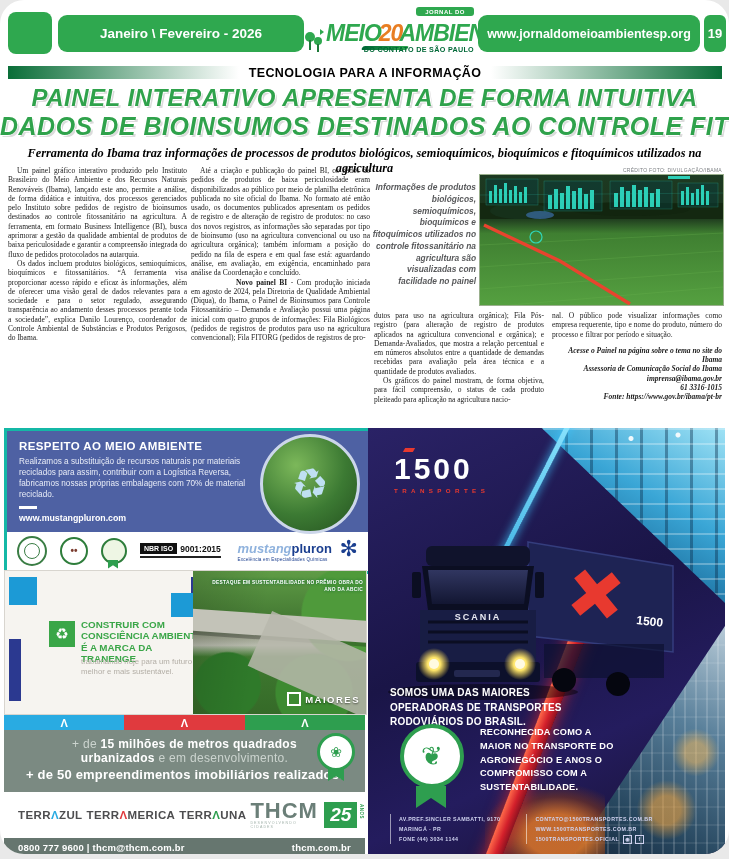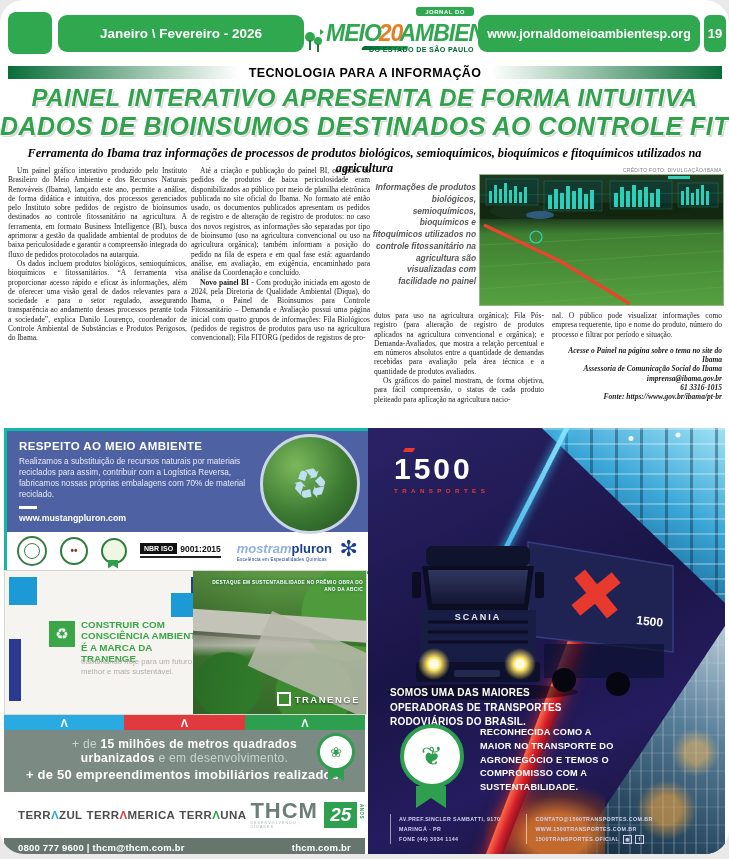--- a/index.html
+++ b/index.html
@@ -164,21 +164,21 @@
           border:4px solid #2e9e4f;display:flex;align-items:center;justify-content:center;color:#2e9e4f;font-size:26px;}
   .t-seal:after{content:"";position:absolute;left:12px;top:58px;width:30px;height:22px;background:#2e9e4f;
                 clip-path:polygon(0 0,100% 0,100% 100%,50% 55%,0 100%);}
   .t-claim{position:absolute;left:112px;top:298px;width:140px;color:#fff;font-weight:800;font-size:9.2px;line-height:1.5;letter-spacing:.2px;}
   .t-footer{position:absolute;left:22px;bottom:12px;display:flex;gap:26px;color:#cfd2ef;}
   .t-fcol{border-left:1.5px solid rgba(255,255,255,.55);padding-left:8px;font-size:5.3px;font-weight:bold;
           letter-spacing:.4px;line-height:1.9;}
   .t-social{display:inline-flex;gap:3px;margin-left:4px;vertical-align:middle;}
   .t-social span{width:7px;height:7px;border:1px solid #cfd2ef;font-size:5px;display:flex;align-items:center;justify-content:center;}
 
-  .bind-b{font-weight:bold;}
+  .bind-b{font-weight:bold;margin-left:36px;}
 </style>
 </head>
 <body>
 
 <div class="page">
 
   <div class="abs hdr-sq"></div>
   <div class="abs pill hdr-date">Janeiro \ Fevereiro - 2026</div>
 
   <div class="abs logo">
@@ -187,21 +187,21 @@
         <circle cx="14" cy="14" r="4" fill="#2fa84f"></circle>
       <rect x="5" y="13" width="2" height="10" fill="#1c7a38"></rect>
         <rect x="13" y="17" width="2" height="8" fill="#1c7a38"></rect>
       <path d="M16 2 l4 3 -4 3 z" fill="#2fa84f"></path>
     </svg>
     <span class="logo-jornal">JORNAL DO</span>
     <div class="logo-line">
       <span class="logo-meio">MEIO</span><span class="logo-20">20</span><span class="logo-amb">AMBIENTE</span>
     </div>
     <span class="logo-swash"></span>
-    <span class="logo-sub">DO ESTADO DE SÃO PAULO</span>
+    <span class="logo-sub">DO CONTATO DE SÃO PAULO</span>
   </div>
 
   <div class="abs pill hdr-url">www.jornaldomeioambientesp.org</div>
   <div class="abs pill hdr-page">19</div>
 
   <div class="abs kicker">
     <div class="kicker-bar l"></div>
     <div class="kicker-txt">TECNOLOGIA PARA A INFORMAÇÃO</div>
     <div class="kicker-bar r"></div>
   </div>
@@ -316,21 +316,21 @@
       <div class="seal">
           <div class="seal-in"></div>
         </div>
       <div class="rec-ic">••</div>
       <div class="medal"></div>
       <div class="iso">
         <span class="iso-box">NBR ISO</span>
         <span class="iso-num">9001:2015</span>
       </div>
       <div class="mp-logo">
-        <div class="mp-l1"><span class="a">mostram</span><span class="b">pluron</span></div>
+        <div class="mp-l1"><span class="a">mustang</span><span class="b">pluron</span></div>
         <div class="mp-tag">Excelência em Especialidades Químicas</div>
         <span class="mp-star">✻</span>
       </div>
     </div>
   </div>
 
   <div class="abs ad-tran">
     <div class="tr-sq tr-blue" style="left:4px;top:6px;width:28px;height:28px;"></div>
     <div class="tr-sq tr-navy" style="left:4px;top:68px;width:12px;height:62px;"></div>
     <div class="tr-sq tr-navy" style="left:186px;top:6px;width:34px;height:34px;"></div>
@@ -343,21 +343,21 @@
     <div class="tr-icon">♻</div>
     <div class="tr-title">CONSTRUIR COM CONSCIÊNCIA AMBIENTAL É A MARCA DA TRANENGE</div>
     <div class="tr-sub">trabalhando hoje para um futuro melhor e mais sustentável.</div>
 
     <div class="tr-photo">
       <div class="tr-road"></div>
       <div class="tr-road2"></div>
       <div class="tr-badge">DESTAQUE EM SUSTENTABILIDADE NO PRÊMIO OBRA DO ANO DA ABCIC</div>
       <div class="tr-logo">
         <span class="tr-logo-box"></span>
-        <span>TRANENGE</span>
+        <span>MAIORES</span>
       </div>
     </div>
   </div>
 
   <div class="abs ad-thcm">
     <div class="th-chev">
       <div class="th-c1">Λ</div>
       <div class="th-c2">Λ</div>
       <div class="th-c3">Λ</div>
     </div>
@@ -439,21 +439,21 @@
       <circle cx="152" cy="140" r="5" fill="#fffbe2"></circle>
       <rect x="86" y="146" width="46" height="7" rx="2" fill="#23284f"></rect>
       <ellipse cx="115" cy="168" rx="95" ry="8" fill="rgba(0,0,0,.45)"></ellipse>
       <rect x="176" y="120" width="120" height="34" fill="#0d1130" opacity=".7"></rect>
       <circle cx="196" cy="156" r="12" fill="#05060f"></circle>
         <circle cx="250" cy="160" r="12" fill="#05060f"></circle>
     </svg>
 
     <div class="t-headline">SOMOS UMA DAS MAIORES OPERADORAS DE TRANSPORTES RODOVIÁRIOS DO BRASIL.</div>
     <div class="t-seal">❦</div>
-    <div class="t-claim">RECONHECIDA COMO A MAIOR NO TRANSPORTE DO AGRONEGÓCIO E TEMOS O COMPROMISSO COM A SUSTENTABILIDADE.</div>
+    <div class="t-claim">RECONHECIDA COMO A MAIOR NO TRANSPORTE DO AGRONEGÓCIO E ANOS O COMPROMISSO COM A SUSTENTABILIDADE.</div>
 
     <div class="t-footer">
       <div class="t-fcol">
         <div>AV.PREF.SINCLER SAMBATTI, 9170</div>
         <div>MARINGÁ - PR</div>
         <div>FONE (44) 3034 1144</div>
       </div>
       <div class="t-fcol">
         <div>CONTATO@1500TRANSPORTES.COM.BR</div>
         <div>WWW.1500TRANSPORTES.COM.BR</div>

